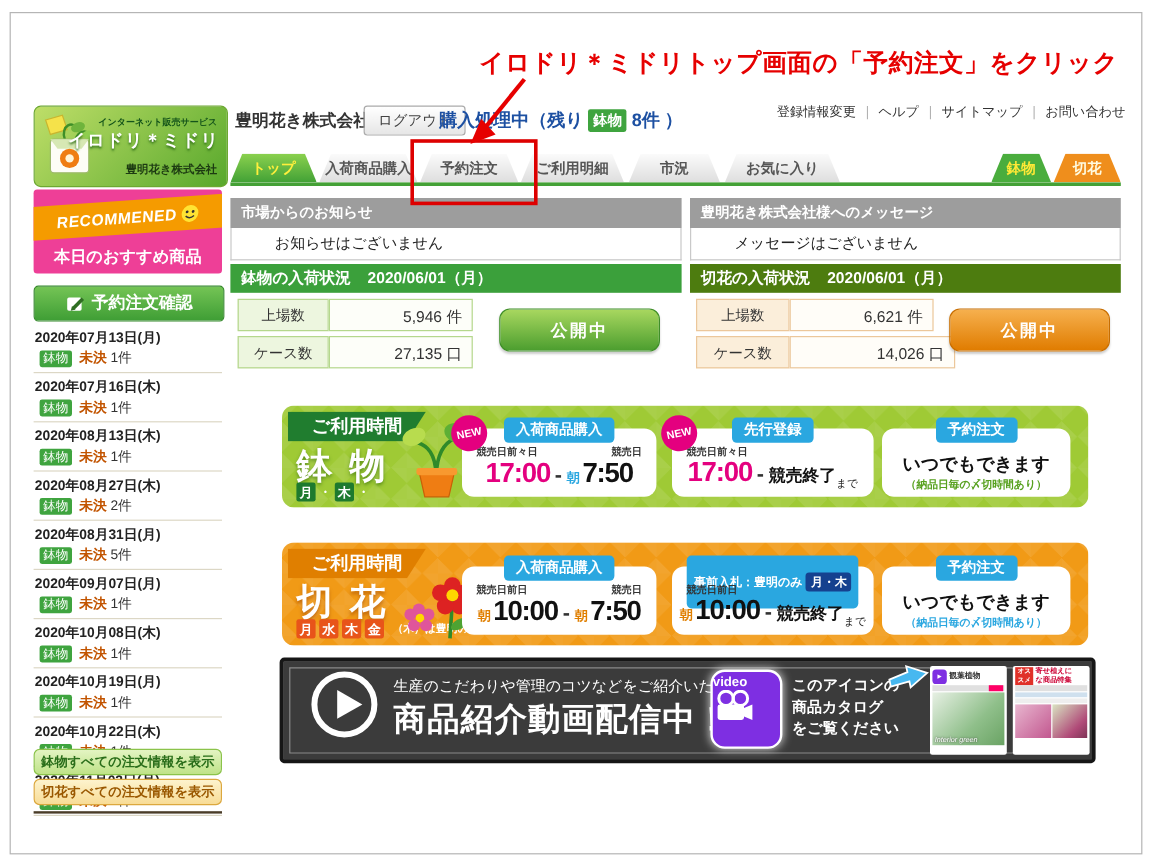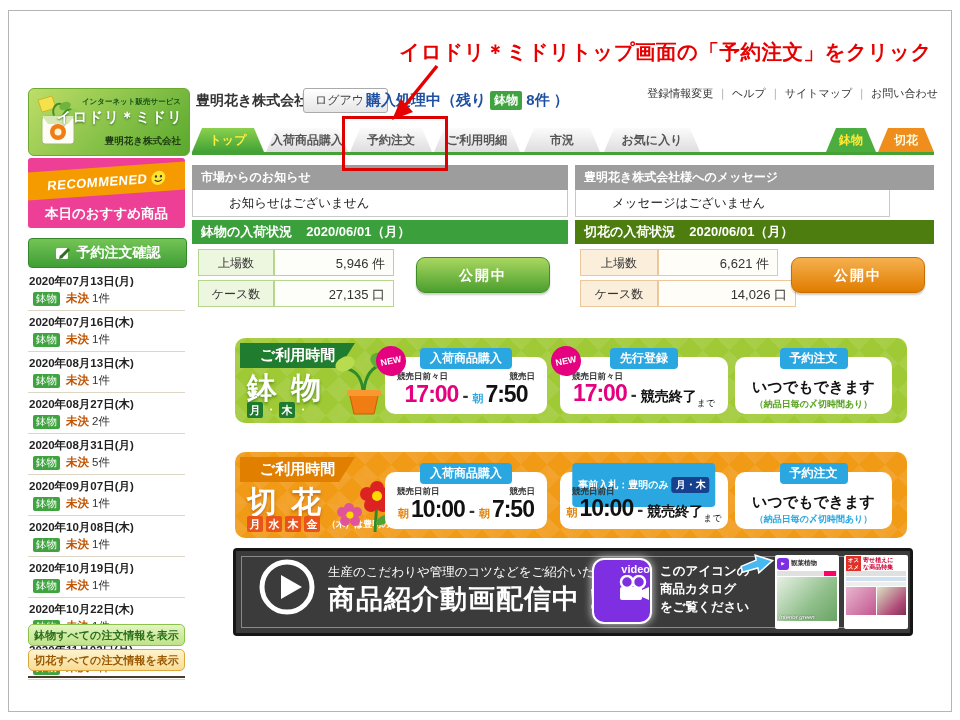--- a/index.html
+++ b/index.html
@@ -122,21 +122,21 @@
   .pnote{position:absolute;top:41px;width:100%;text-align:center;font-size:9px;font-weight:bold;}
   .noteg{color:#57a11e;}
   .noteb{color:#2aa7e0;}
 
   
   #vb{left:233px;top:548px;width:674px;height:82px;background:#3b3b3b;border:3px solid #161616;border-radius:4px;
       box-shadow:inset 0 0 0 5px #3b3b3b,inset 0 0 0 6px #8a8a8a;cursor:pointer;}
   #vb-l1{left:92px;top:13px;font-size:12.5px;color:#fff;}
   #vb-l2{left:92px;top:30px;font-size:27px;font-weight:bold;color:#fff;letter-spacing:1px;}
   #vicon{left:356px;top:7px;width:56px;height:62px;background:#7e2fe2;border:2px solid #fff;border-radius:12px;
-         box-shadow:0 0 8px rgba(255,255,255,.8);display:flex;flex-direction:column;align-items:flex-end;}
+         box-shadow:0 0 8px rgba(255,255,255,.8);display:flex;flex-direction:column;align-items:flex-start;}
   #vicon .vt{color:#fff;font-size:11px;font-weight:bold;margin-top:3px;}
   #vb-cta{left:424px;top:11px;font-size:12.5px;font-weight:bold;color:#fff;line-height:1.45;}
   #vb-arrow{left:503px;top:3px;}
   .thumb{position:absolute;top:4px;width:64px;height:74px;background:#fff;border-radius:2px;padding:2px;box-sizing:border-box;font-size:6px;}
   #th1{left:539px;}
   #th2{left:608px;}
   .throw{display:flex;align-items:center;gap:2px;height:13px;}
   .tpur{width:12px;height:12px;background:#7e2fe2;border-radius:3px;color:#fff;font-size:4.5px;display:flex;align-items:center;justify-content:center;}
   .ttag{color:#333;font-size:6.5px;font-weight:bold;}
   .tmeta{height:5px;background:#e0e0e0;margin:1px 0;position:relative;}
@@ -205,21 +205,21 @@
   <div class="tab" style="left:434px;width:86px;" data-interactable="true">ご利用明細</div>
   <div class="tab" style="left:524px;width:76px;" data-interactable="true">市況</div>
   <div class="tab" style="left:604px;width:96px;" data-interactable="true">お気に入り</div>
   <div class="tab g" style="left:826px;width:50px;" data-interactable="true">鉢物</div>
   <div class="tab o" style="left:878px;width:56px;" data-interactable="true">切花</div>
   <div class="abs" id="tabline" data-interactable="false"></div>
 
   <div class="abs noticebox" style="left:192px;width:376px;" data-interactable="false">お知らせはございません</div>
   <div class="abs graybar" style="left:192px;width:376px;" data-interactable="false">市場からのお知らせ</div>
   <div class="abs graybar" style="left:575px;width:359px;" data-interactable="false">豊明花き株式会社様へのメッセージ</div>
-  <div class="abs noticebox" style="left:575px;width:315px;" data-interactable="false">メッセージはございません</div>
+  <div class="abs noticebox" style="left:575px;width:359px;" data-interactable="false">メッセージはございません</div>
 
   <div class="abs arrhead g" style="left:192px;width:376px;" data-interactable="false">
     <span data-interactable="false">鉢物の入荷状況</span><span class="dt" data-interactable="false">2020/06/01（月）</span>
   </div>
   <div class="cell lblg" style="left:198px;top:249px;width:76px;" data-interactable="false">上場数</div>
   <div class="cell valg" style="left:274px;top:249px;width:120px;" data-interactable="false">5,946 件</div>
   <div class="cell lblg" style="left:198px;top:280px;width:76px;" data-interactable="false">ケース数</div>
   <div class="cell valg" style="left:274px;top:280px;width:120px;" data-interactable="false">27,135 口</div>
   <div class="pubbtn g" data-interactable="true">公開中</div>
 

